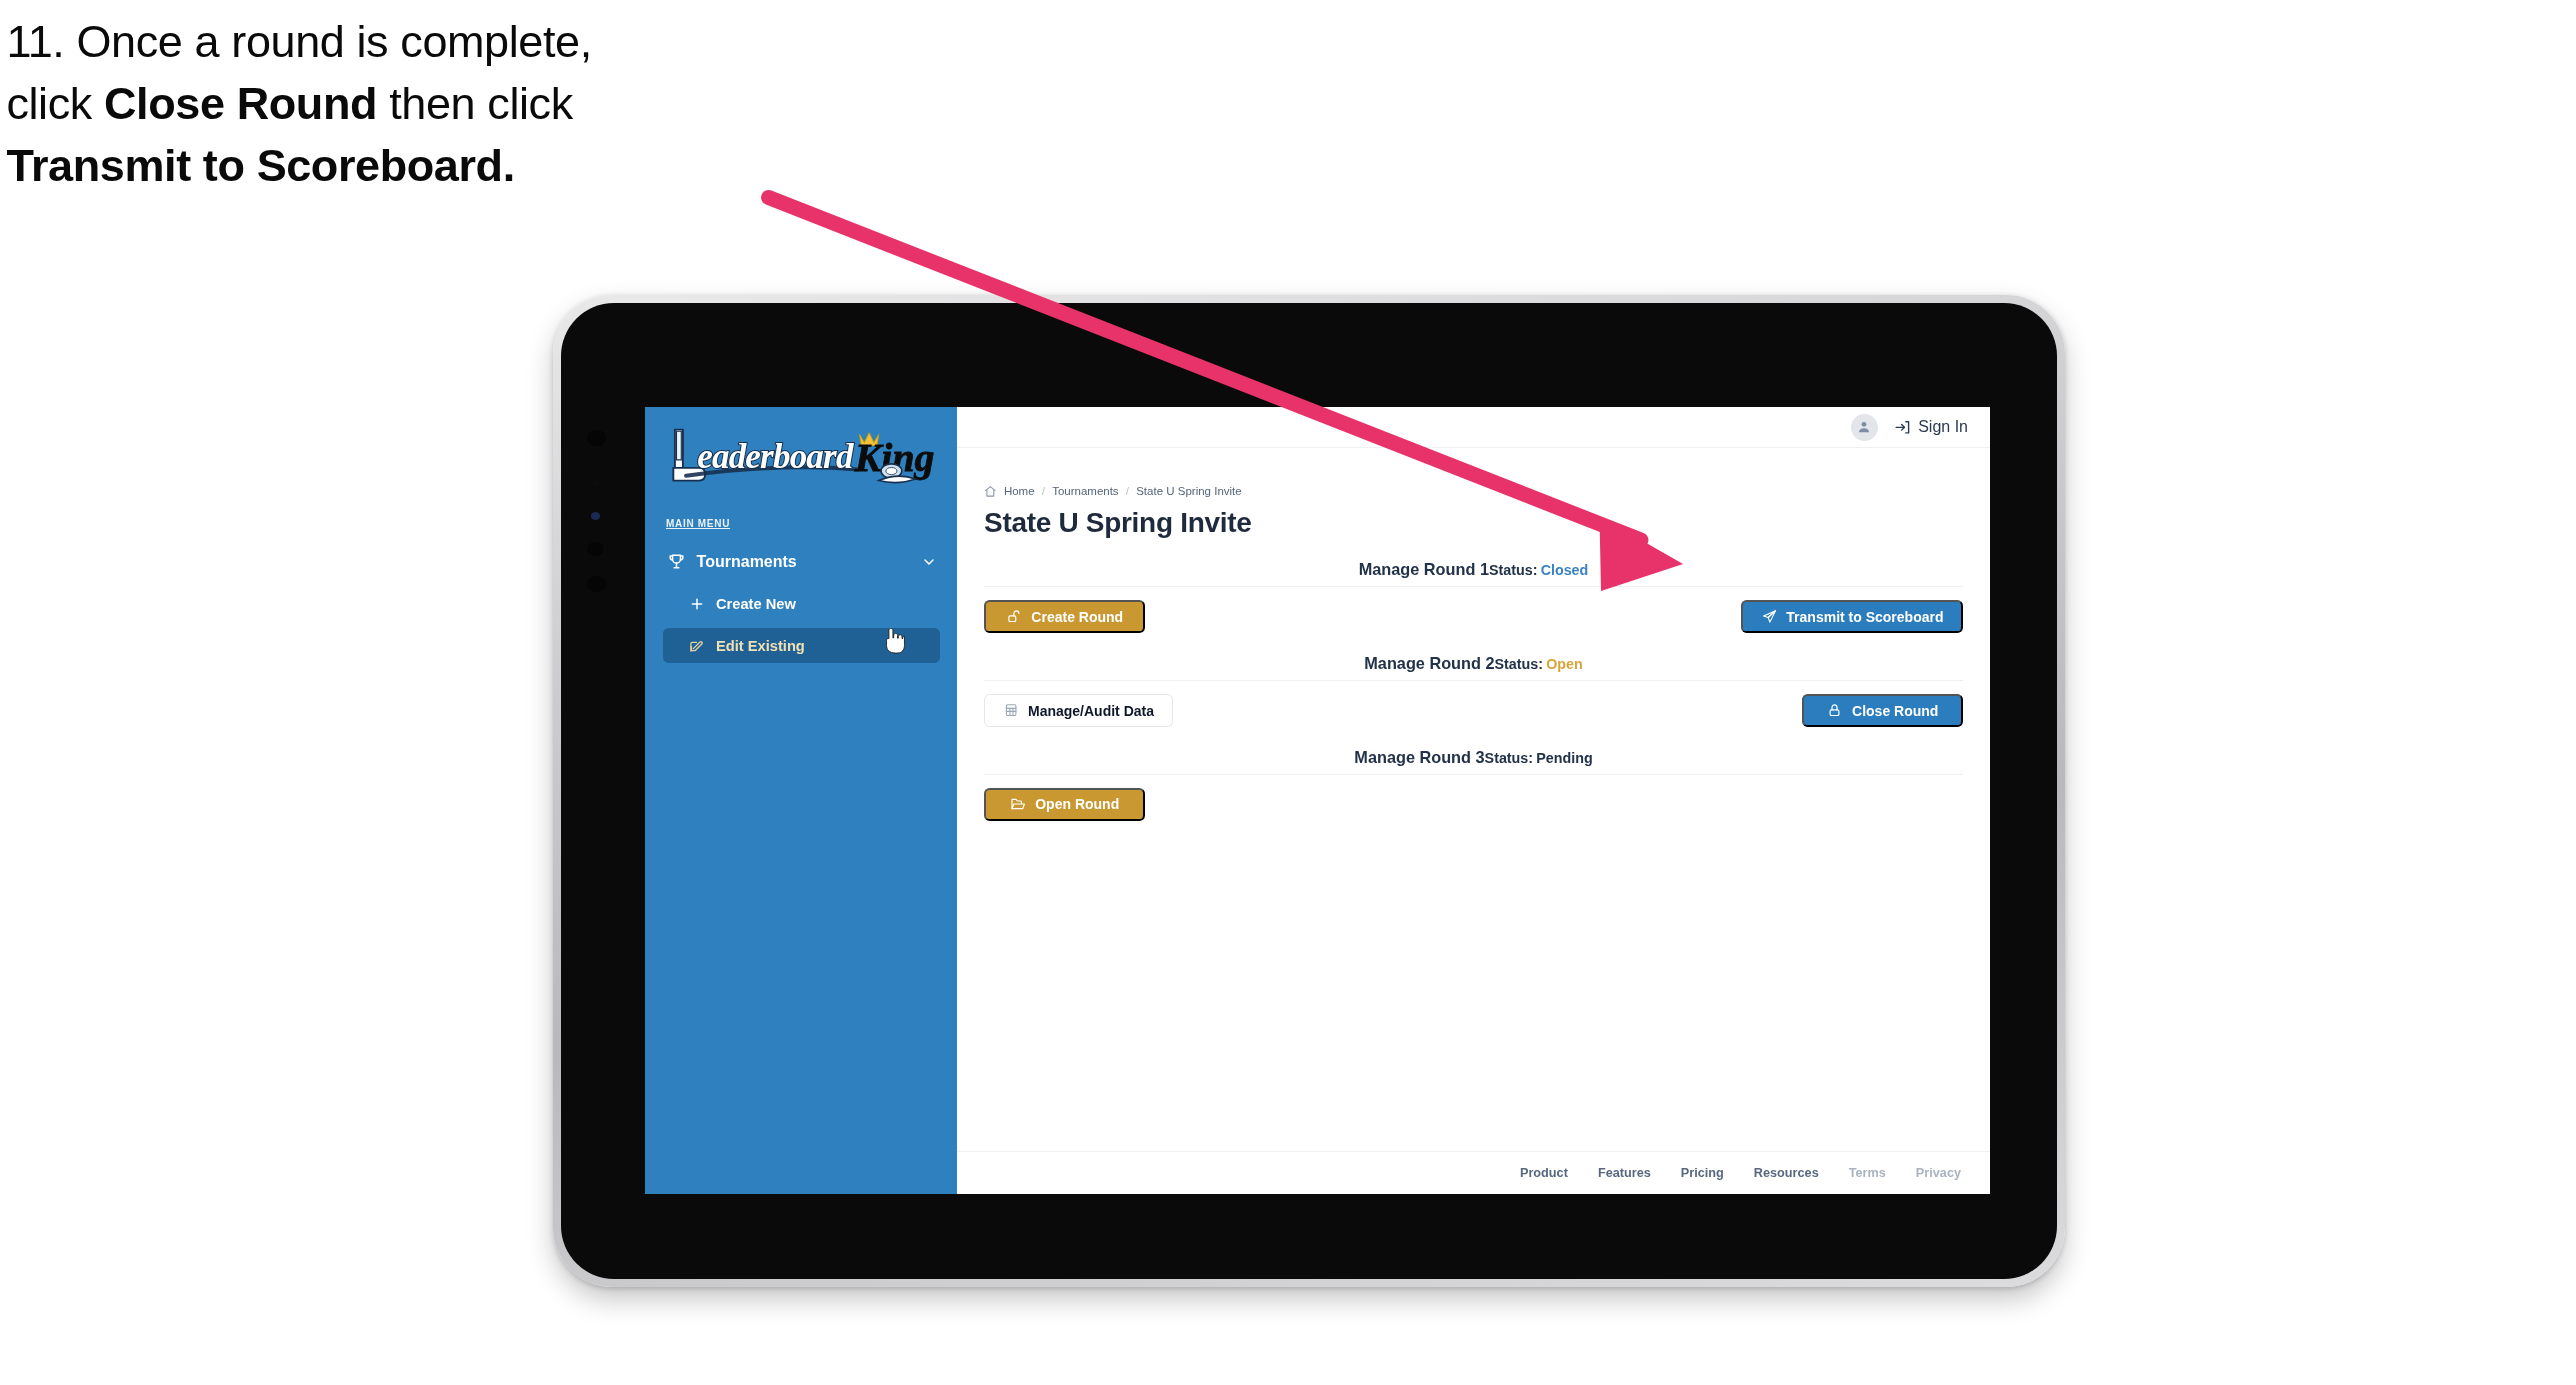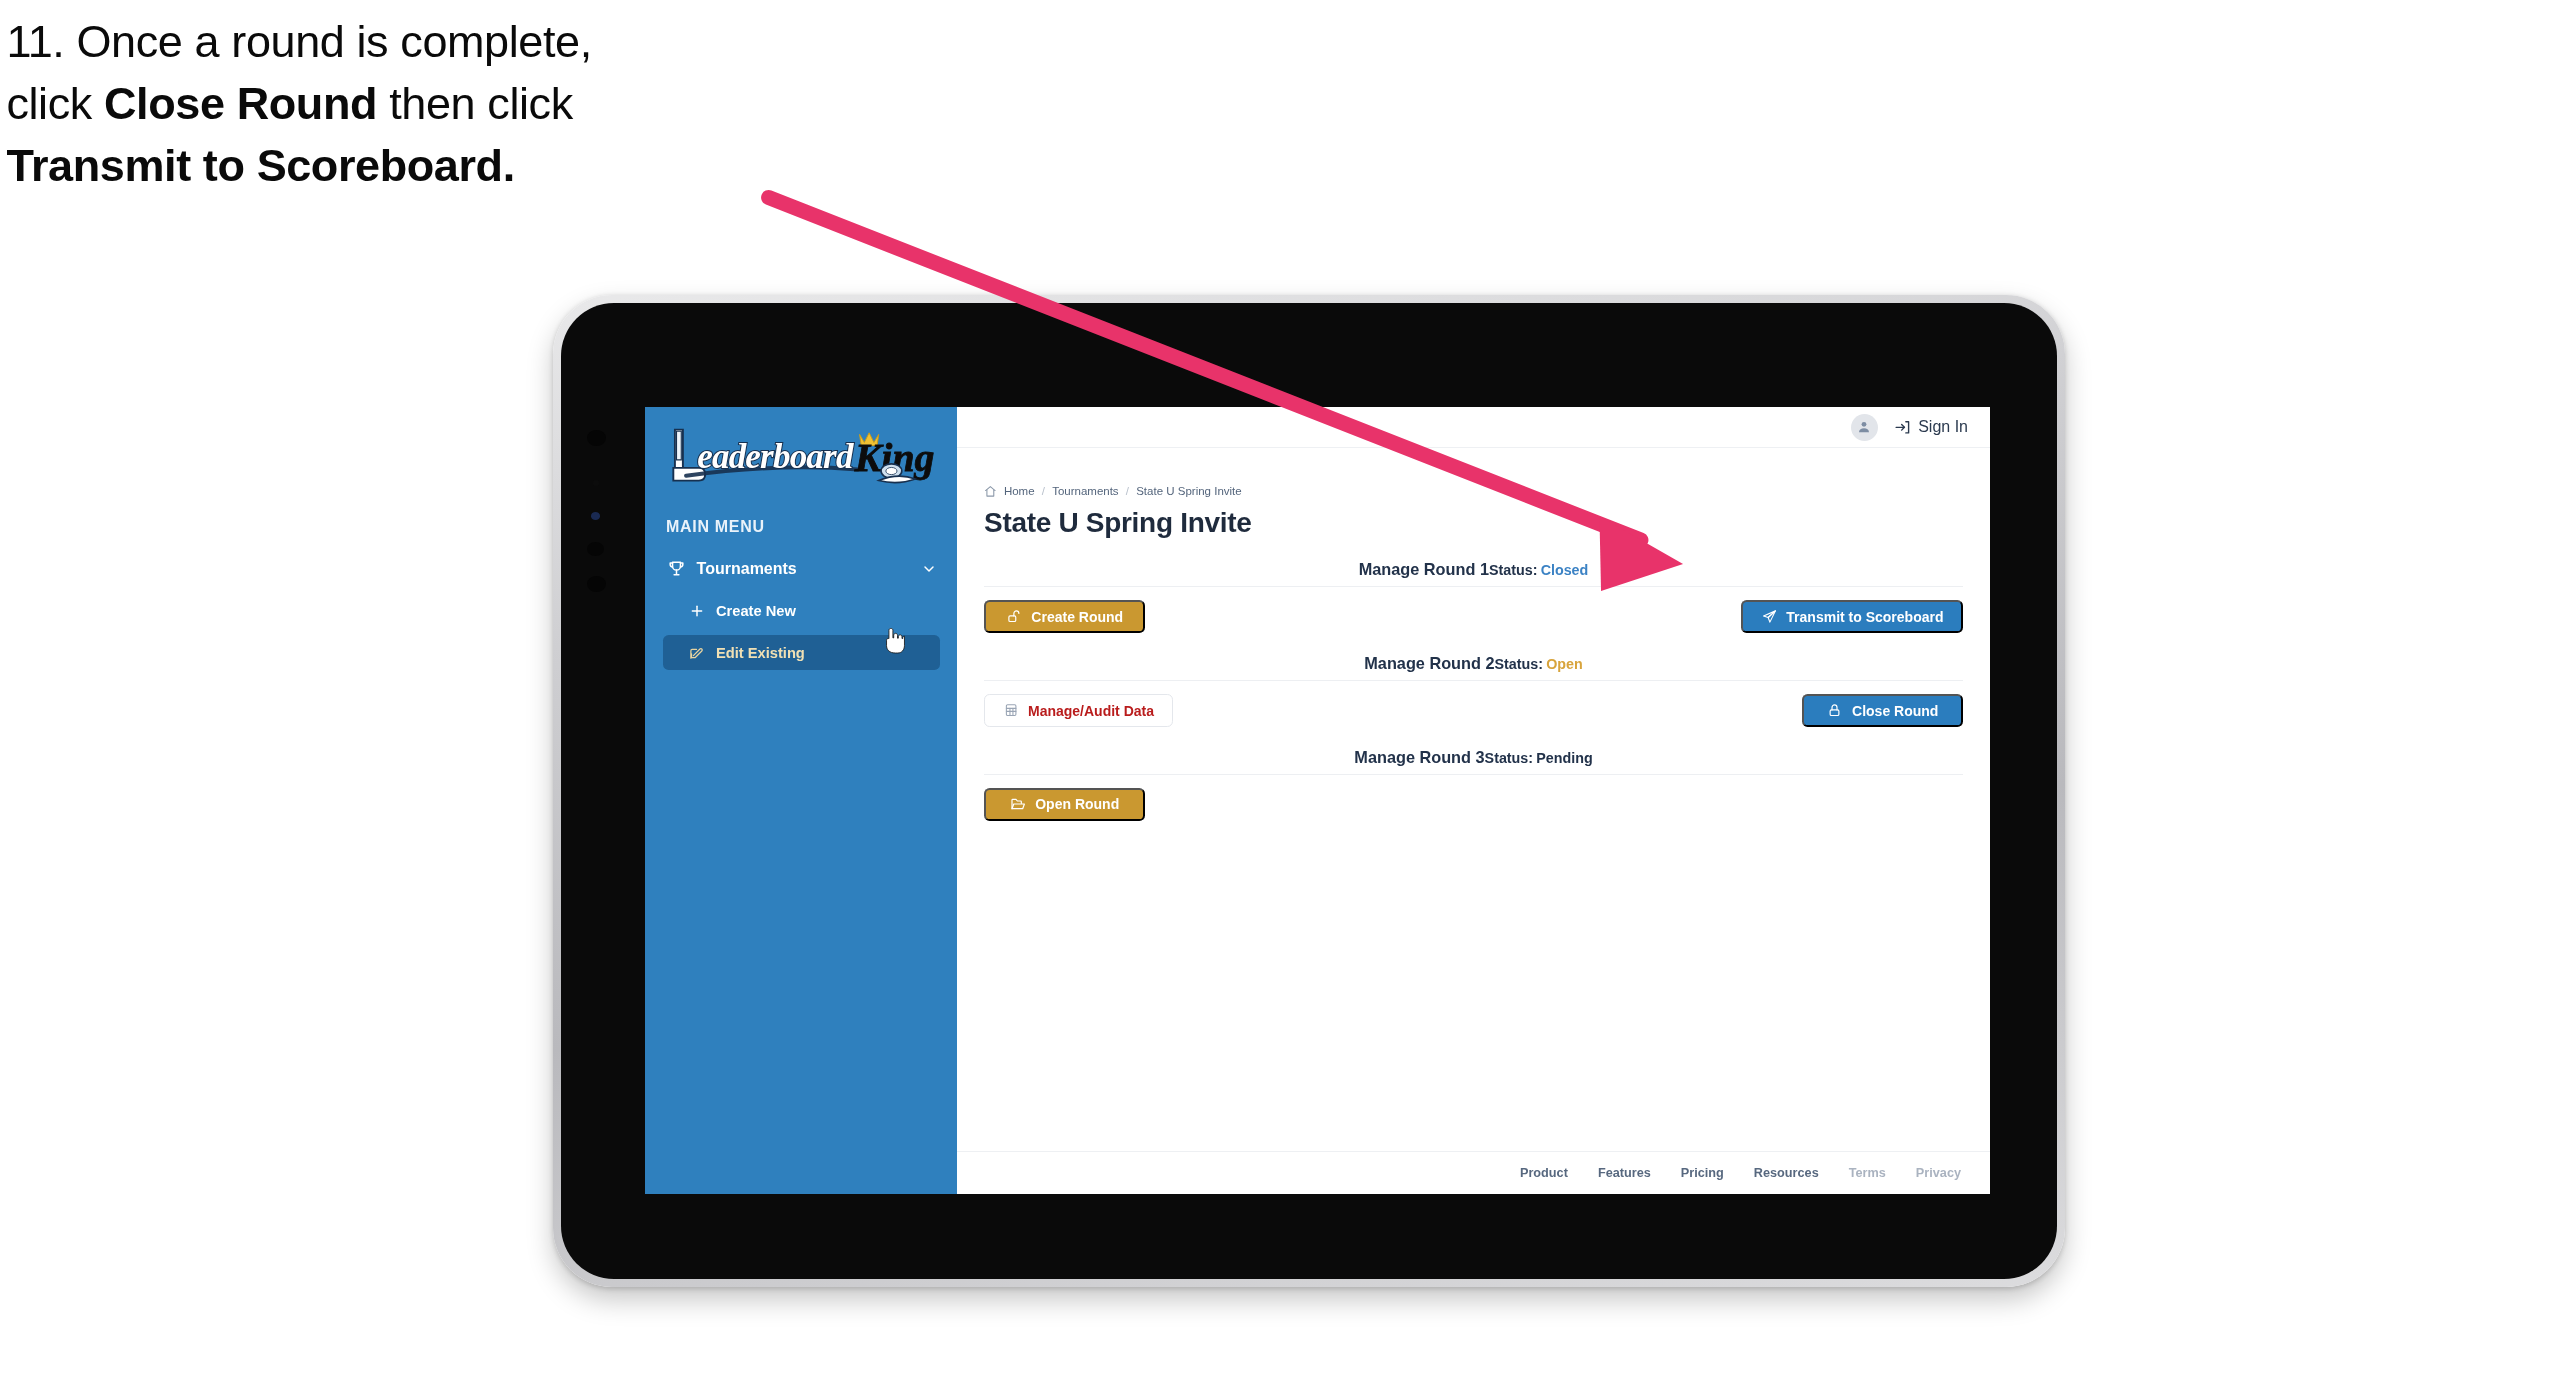--- a/index.html
+++ b/index.html
@@ -101,24 +101,25 @@
     padding-left: 14.3px;
     box-sizing: border-box;
   }
   .logo {
     position: relative;
     width: 277px;
     height: 69px;
   }
   .main-menu-label {
     color: #e9f2fa;
-    font-size: 16px;
+    font-size: 10px;
     font-weight: 700;
     letter-spacing: 0.7px;
     padding: 11px 0 0 21px;
+    text-decoration: underline;
   }
   .nav-group { margin-top: 14.3px; }
   .nav-item {
     display: flex;
     align-items: center;
     height: 37px;
     padding: 0 19px 0 21px;
     color: #ffffff;
     font-size: 16px;
     font-weight: 700;
@@ -266,21 +267,21 @@
   .btn .btn-ico {
     width: 16.7px; height: 16.7px;
     display: inline-flex; align-items: center; justify-content: center;
     margin-right: 8.8px;
     flex: 0 0 16.7px;
   }
   .btn-gold { background: #ca9830; color: #ffffff; min-width: 161px; }
   .btn-blue { background: #2b7dbe; color: #ffffff; min-width: 161px; }
   .btn-ghost {
     background: #ffffff;
-    color: #b91c1c;
+    color: #0f172a;
     border: 0.8px solid #e4e7ec;
     min-width: 161px;
   }
   .spacer { flex: 1 1 auto; }
 
   .footer {
     flex: 0 0 auto;
     border-top: 0.8px solid #eef0f3;
     height: 43px;
     display: flex;

